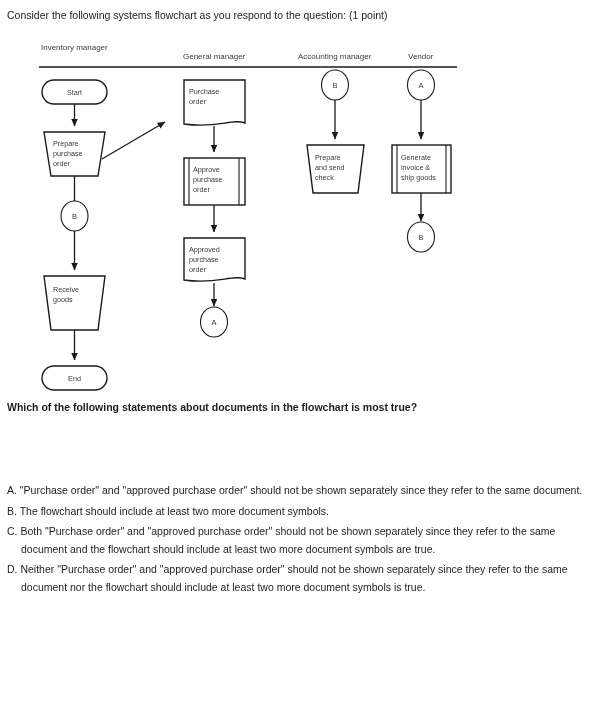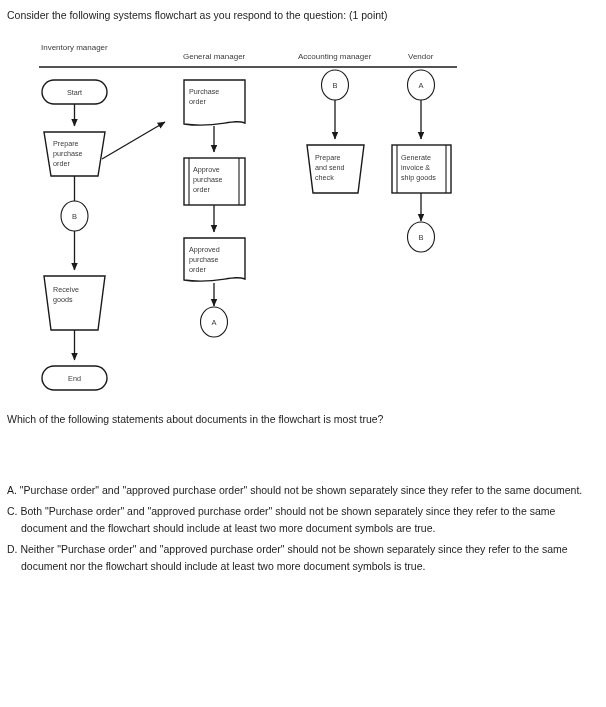--- a/index.html
+++ b/index.html
@@ -31,25 +31,26 @@
     top: 34px;
     width: 470px;
     height: 370px;
   }
   #flowchart-svg {
     display: block;
   }
   .q-stem {
     position: absolute;
     left: 7px;
-    top: 412px;
+    top: 400px;
     width: 580px;
     font-size: 10.5px;
     line-height: 14px;
     color: #1d1d1d;
+    font-weight: bold;
   }
   #answer-list {
     position: absolute;
     left: 7px;
     top: 482px;
     width: 580px;
   }
   .answer-option {
     font-size: 10.5px;
     line-height: 17.5px;
@@ -227,20 +228,24 @@
 </div>
 
 <div class="q-stem">Which of the following statements about documents in the flowchart is most true?</div>
 
 <div id="answer-list">
   <div class="answer-option">
     <span class="opt-letter">A.</span>
     <span class="opt-text">"Purchase order" and "approved purchase order" should not be shown separately since they refer to the same document.</span>
   </div>
   <div class="answer-option">
+    <span class="opt-letter">B.</span>
+    <span class="opt-text">The flowchart should include at least two more document symbols.</span>
+  </div>
+  <div class="answer-option">
     <span class="opt-letter">C.</span>
     <span class="opt-text">Both "Purchase order" and "approved purchase order" should not be shown separately since they refer to the same document and the flowchart should include at least two more document symbols are true.</span>
   </div>
   <div class="answer-option">
     <span class="opt-letter">D.</span>
     <span class="opt-text">Neither "Purchase order" and "approved purchase order" should not be shown separately since they refer to the same document nor the flowchart should include at least two more document symbols is true.</span>
   </div>
 </div>
 
 </body></html>

